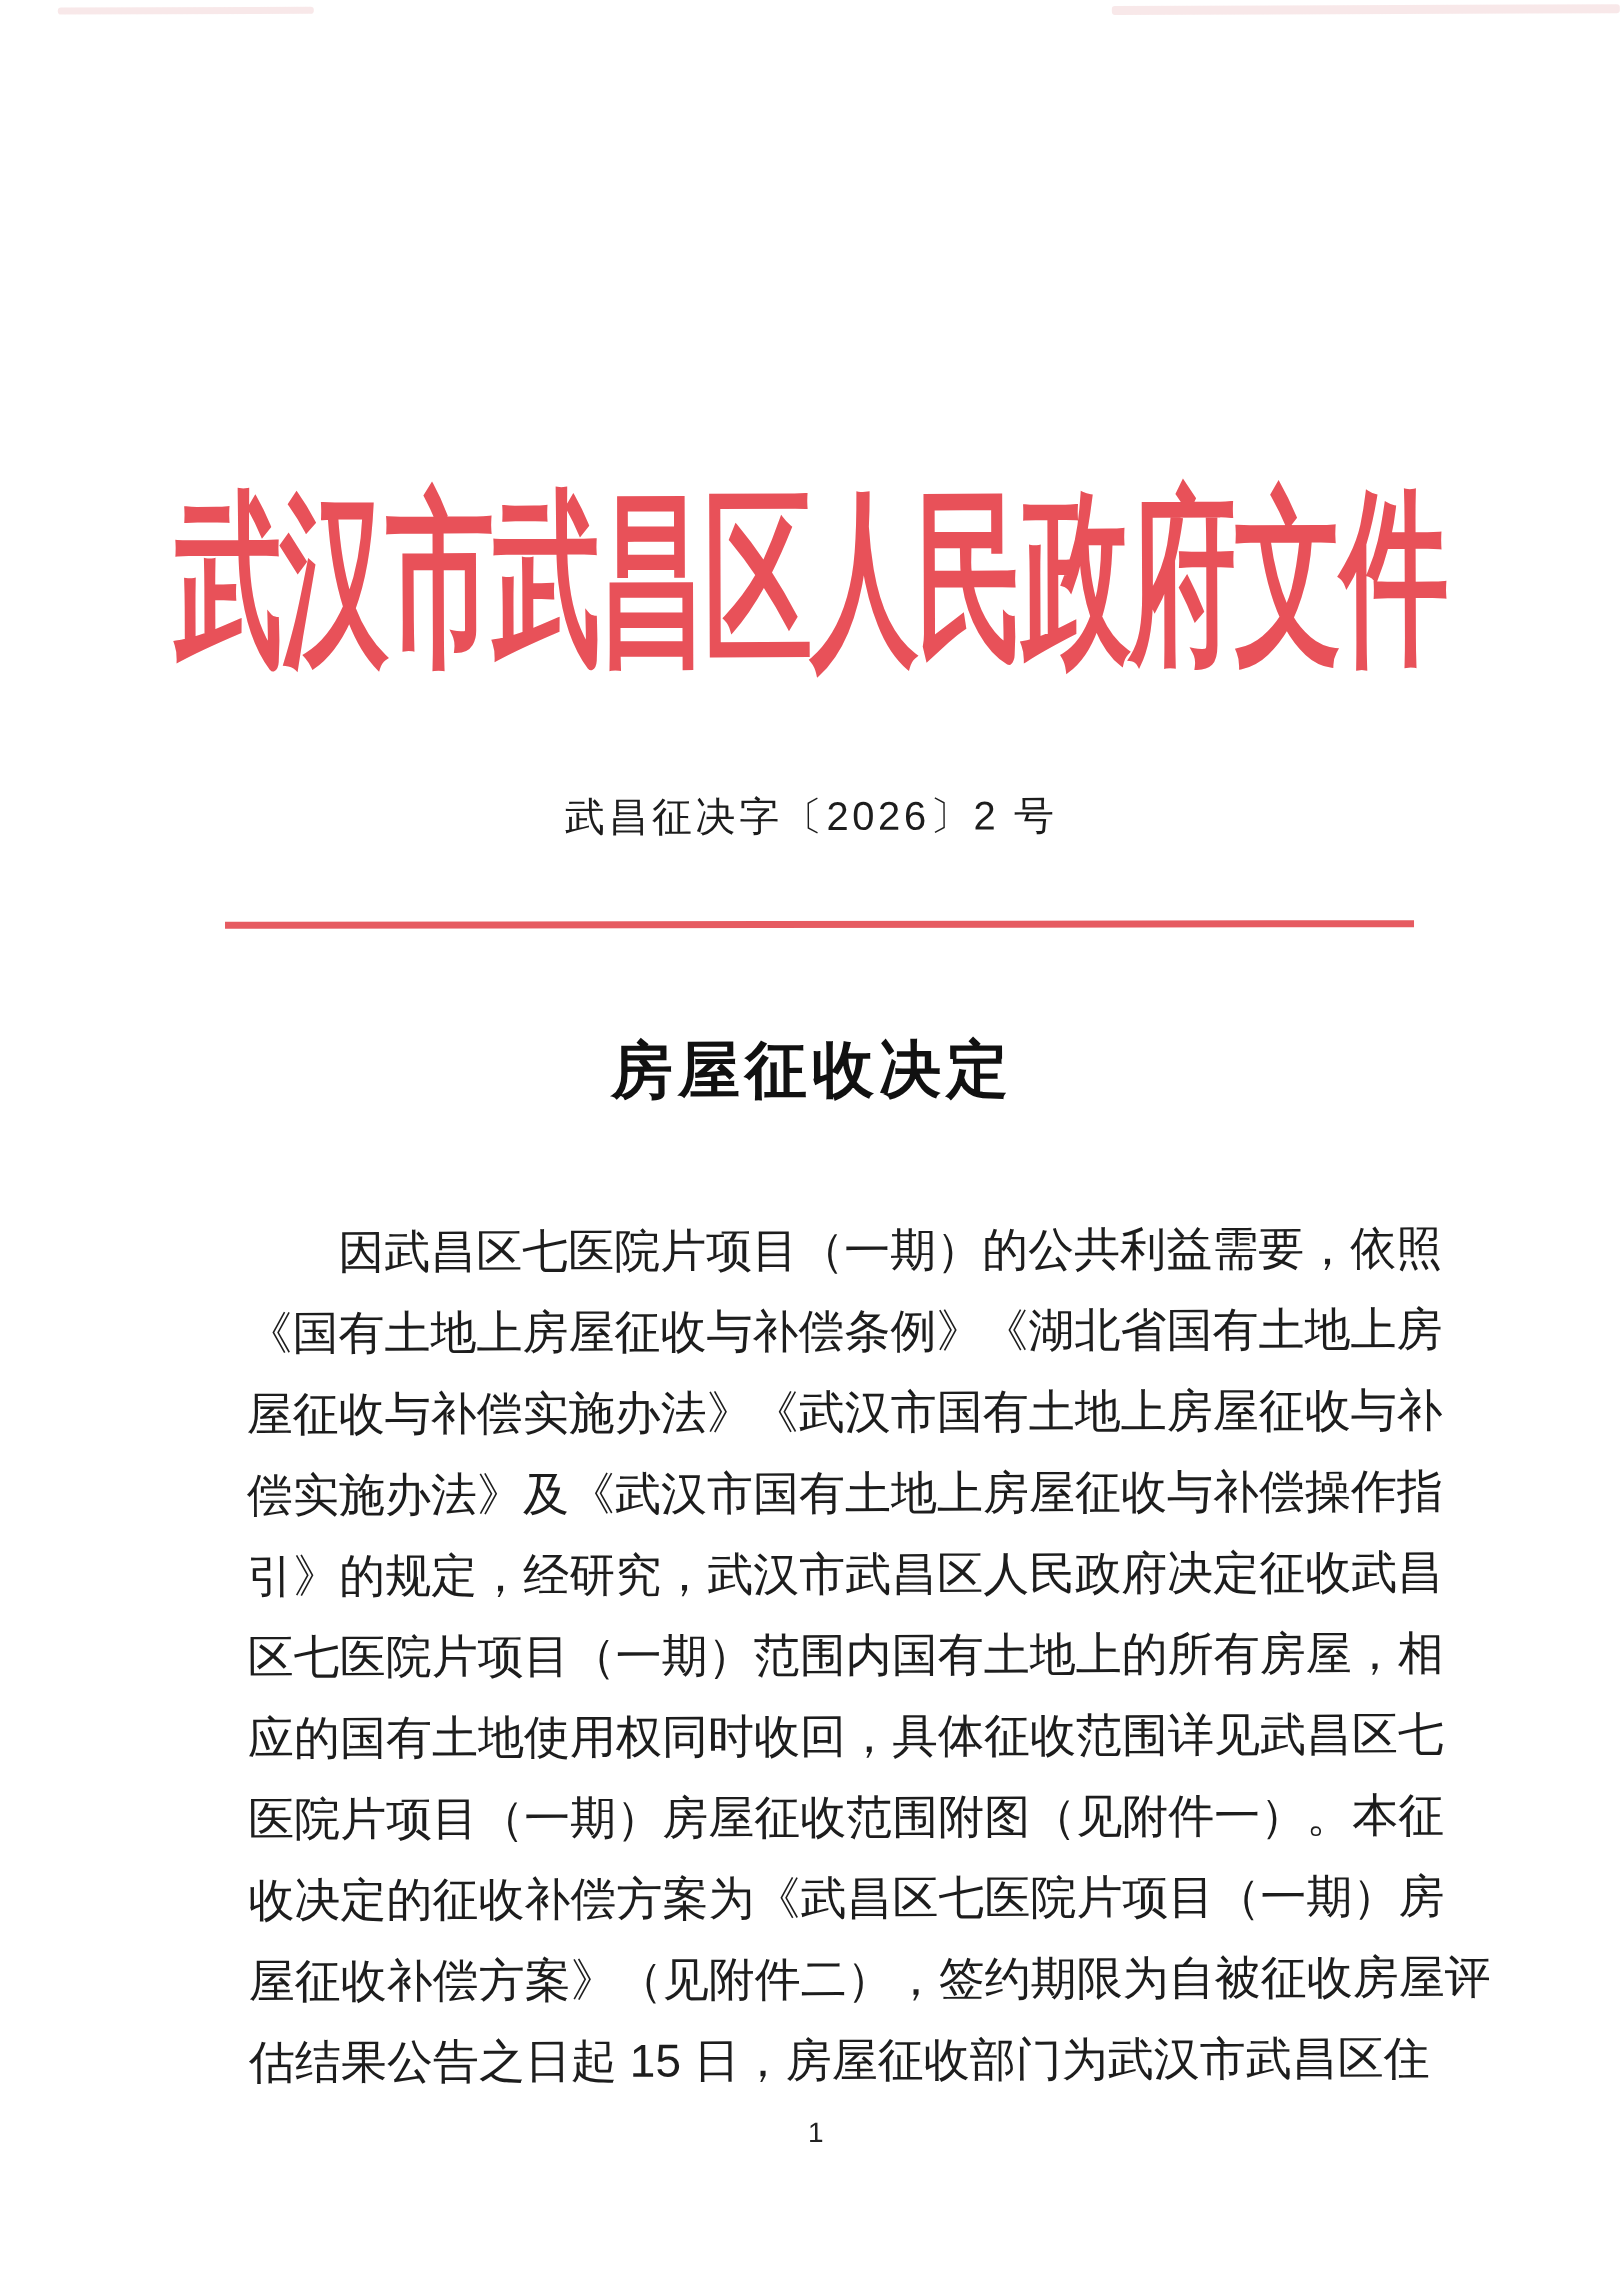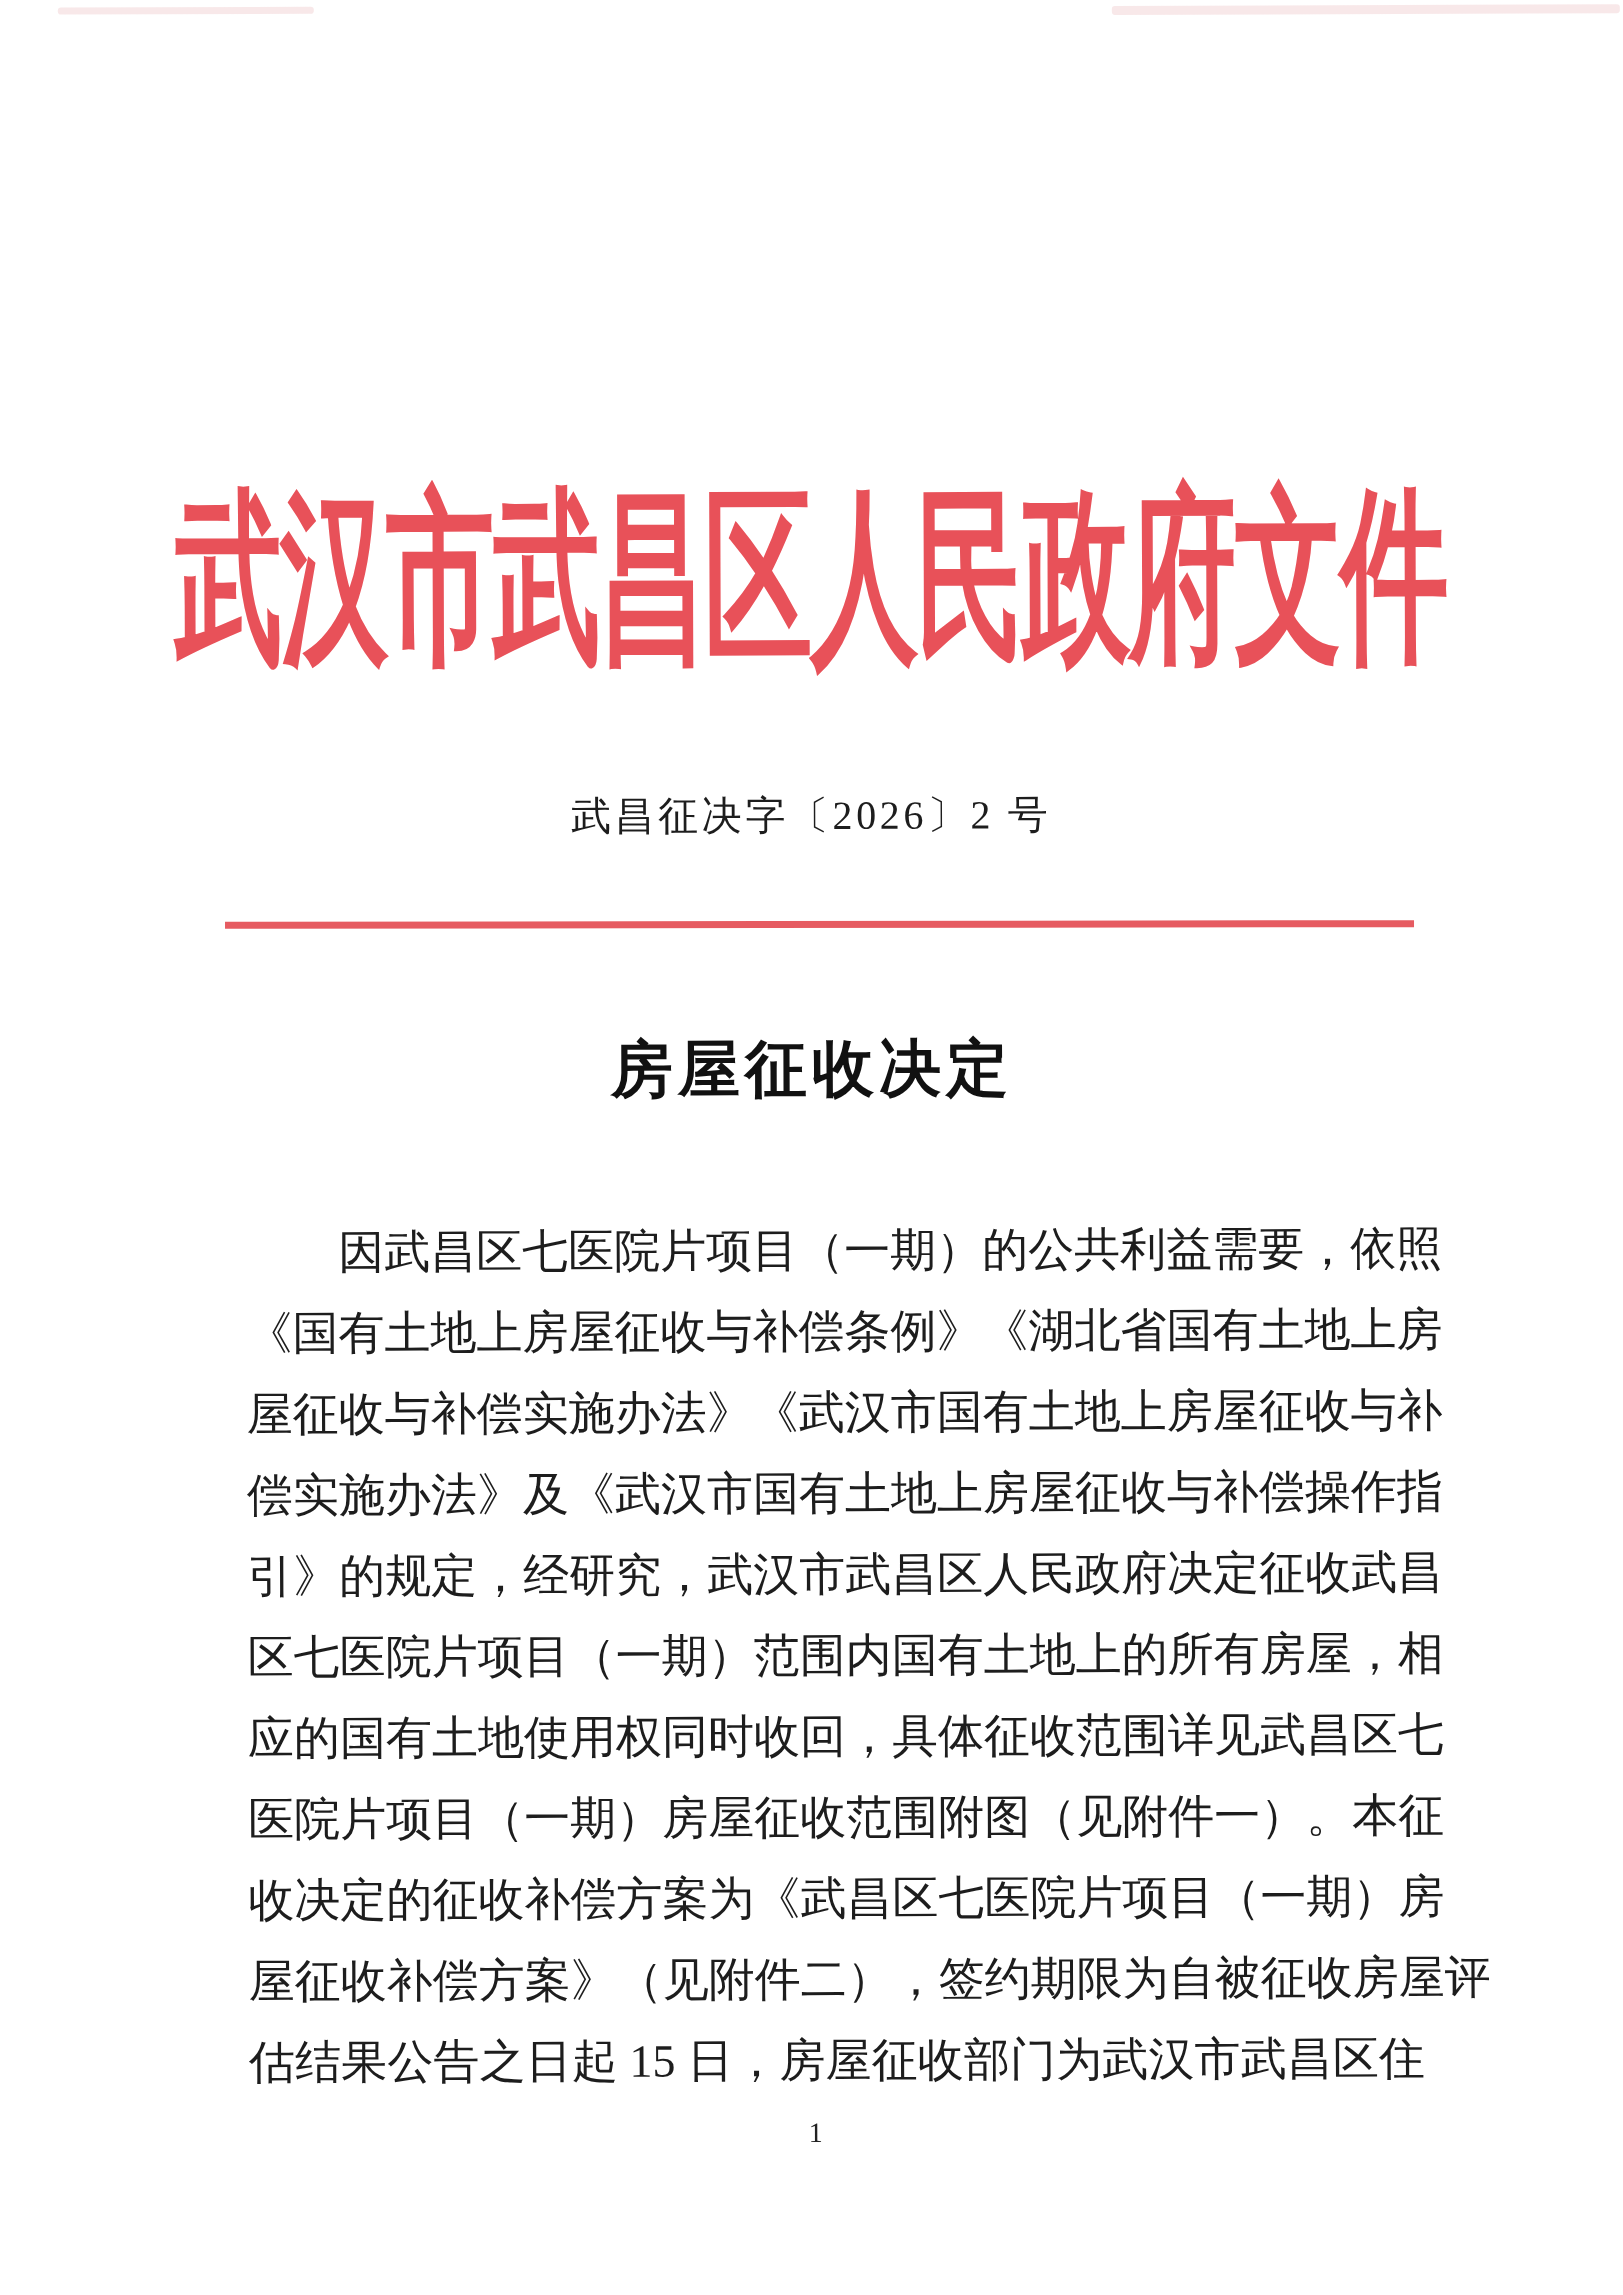--- a/index.html
+++ b/index.html
@@ -6,21 +6,21 @@
     margin: 0;
     padding: 0;
     background: #ffffff;
   }
   .page {
     position: relative;
     width: 1623px;
     height: 2295px;
     background: #ffffff;
     overflow: hidden;
-    font-family: Liberation Serif, serif;
+    font-family: Liberation Sans, sans-serif;
   }
   .scan {
     position: absolute;
     inset: 0;
     transform: rotate(-0.2deg);
     transform-origin: 50% 40%;
   }
   
   .artifact {
     position: absolute;

